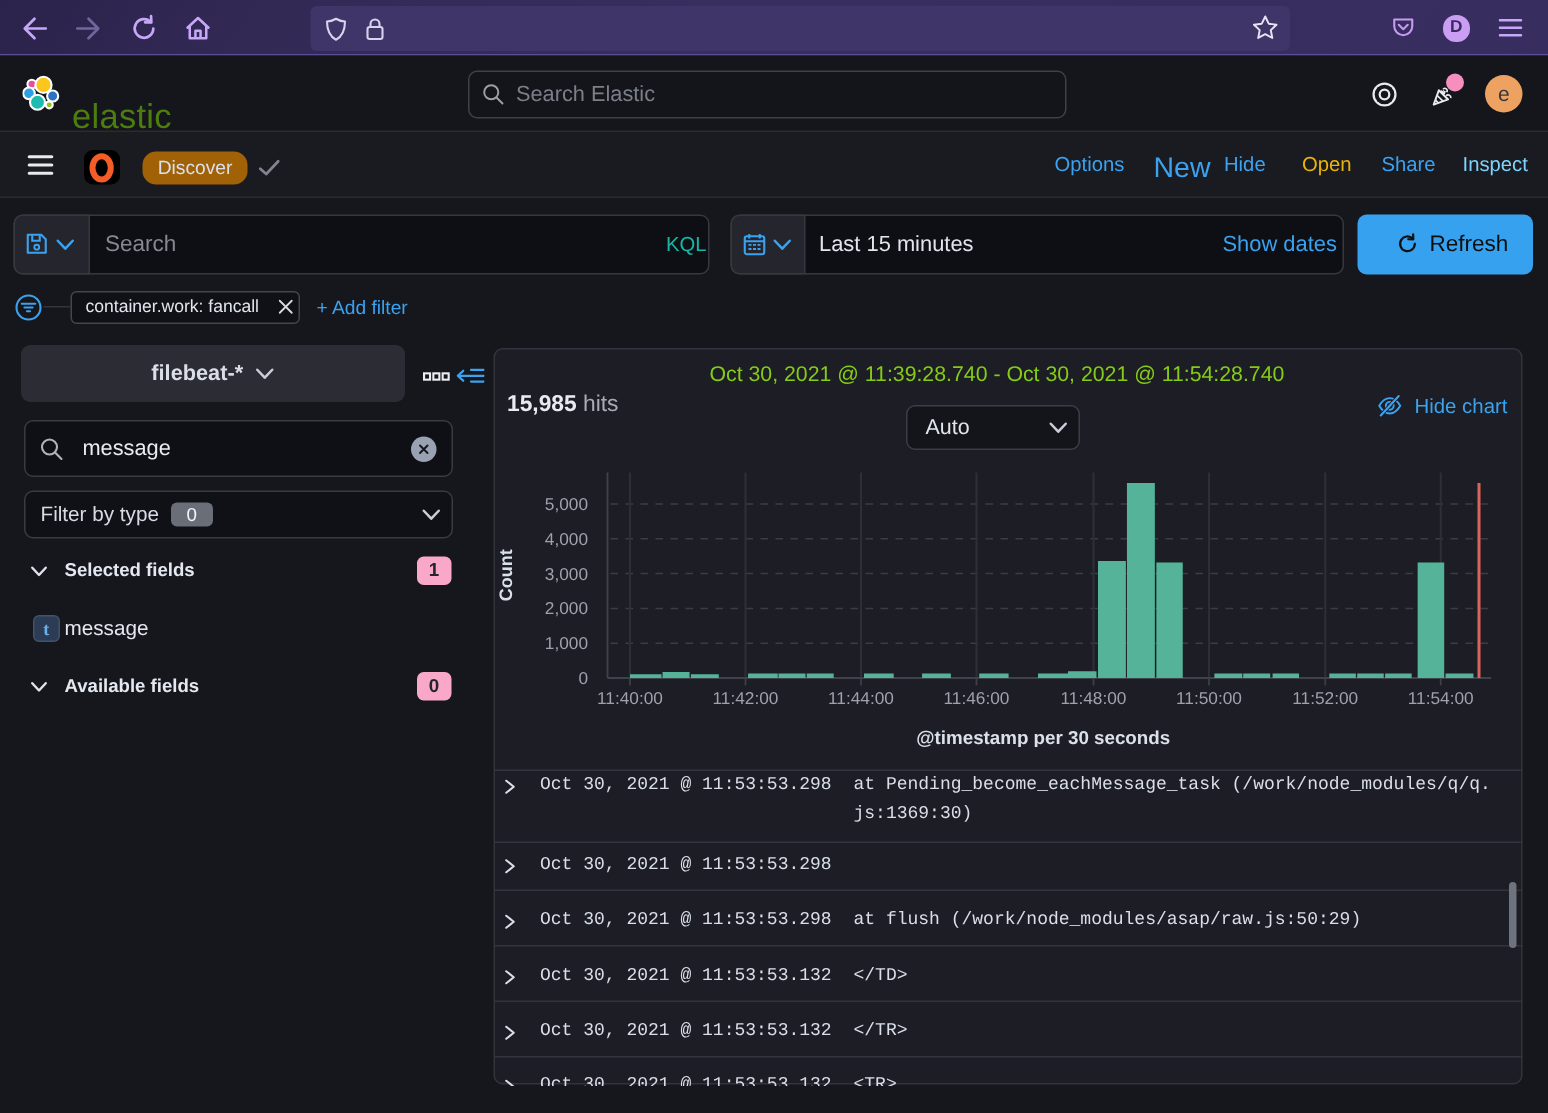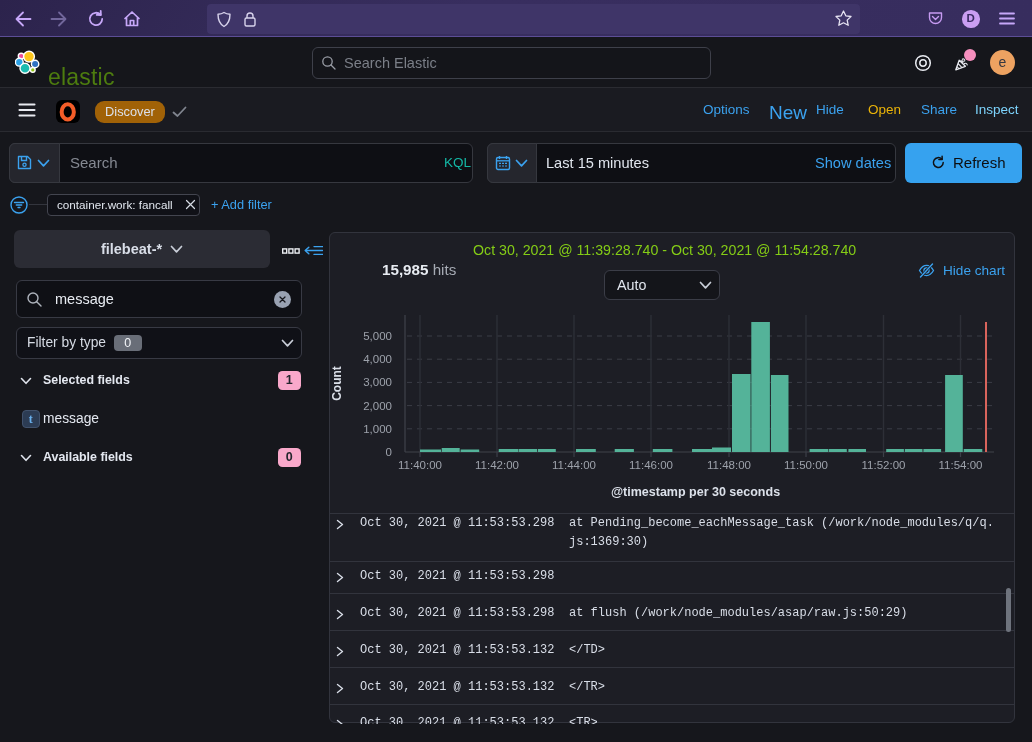--- a/index.html
+++ b/index.html
@@ -212,21 +212,21 @@
   <div class="abs" style="left:43px;top:410.5px;font-size:13.8px;color:#e4e8f0;">message</div>
 
   <svg class="abs" style="left:20px;top:453.5px;" width="12" height="8" viewBox="0 0 12 8">
     <path d="M1.5 1.5 L6 6.3 L10.5 1.5" stroke="#dfe3ec" stroke-width="1.6" fill="none" stroke-linecap="round" stroke-linejoin="round"></path>
   </svg>
   <div class="abs" style="left:43px;top:450px;font-size:12.4px;font-weight:bold;color:#e4e8f0;">Available fields</div>
   <div class="abs" style="left:278px;top:448px;width:22.5px;height:19px;background:#f9a8ca;border-radius:4.5px;color:#23252c;font-size:12.5px;font-weight:bold;text-align:center;line-height:19px;">0</div>
 
   <div class="abs" style="left:329px;top:232px;width:686px;height:491px;background:#1d1e25;border:1px solid #32343d;border-radius:6px;overflow:hidden;"></div>
   <div class="abs" style="left:473px;top:242px;width:390px;height:16px;font-size:14.2px;color:#84cc16;text-align:left;white-space:nowrap;">Oct 30, 2021 @ 11:39:28.740 - Oct 30, 2021 @ 11:54:28.740</div>
-  <div class="abs" style="left:338px;top:261px;font-size:15.2px;color:#a6abb4;margin-left:44px;"><span style="font-weight:bold;color:#e8ecf2;">15,985</span> hits</div>
+  <div class="abs" style="left:338px;top:261px;font-size:15.2px;color:#a6abb4;"><span style="font-weight:bold;color:#e8ecf2;">15,985</span> hits</div>
 
   <div class="abs" style="left:604px;top:270px;width:116px;height:30px;background:#14151a;border:1px solid #3b3d47;border-radius:6px;"></div>
   <div class="abs" style="left:617px;top:270px;height:30px;line-height:30px;font-size:14.3px;color:#e1e6ee;">Auto</div>
   <svg class="abs" style="left:699px;top:281px;" width="13" height="9" viewBox="0 0 13 9">
     <path d="M1.5 1.5 L6.5 6.8 L11.5 1.5" stroke="#c9ced8" stroke-width="1.7" fill="none" stroke-linecap="round" stroke-linejoin="round"></path>
   </svg>
 
   <svg class="abs" style="left:918px;top:262px;" width="17" height="17" viewBox="0 0 17 17">
     <path d="M1.5 8.5 C3.5 5 5.8 3.4 8.5 3.4 C11.2 3.4 13.5 5 15.5 8.5 C13.5 12 11.2 13.6 8.5 13.6 C5.8 13.6 3.5 12 1.5 8.5 Z" stroke="#3ba2ef" stroke-width="1.3" fill="none"></path>
     <circle cx="8.5" cy="8.5" r="2.6" stroke="#3ba2ef" stroke-width="1.3" fill="none"></circle>

